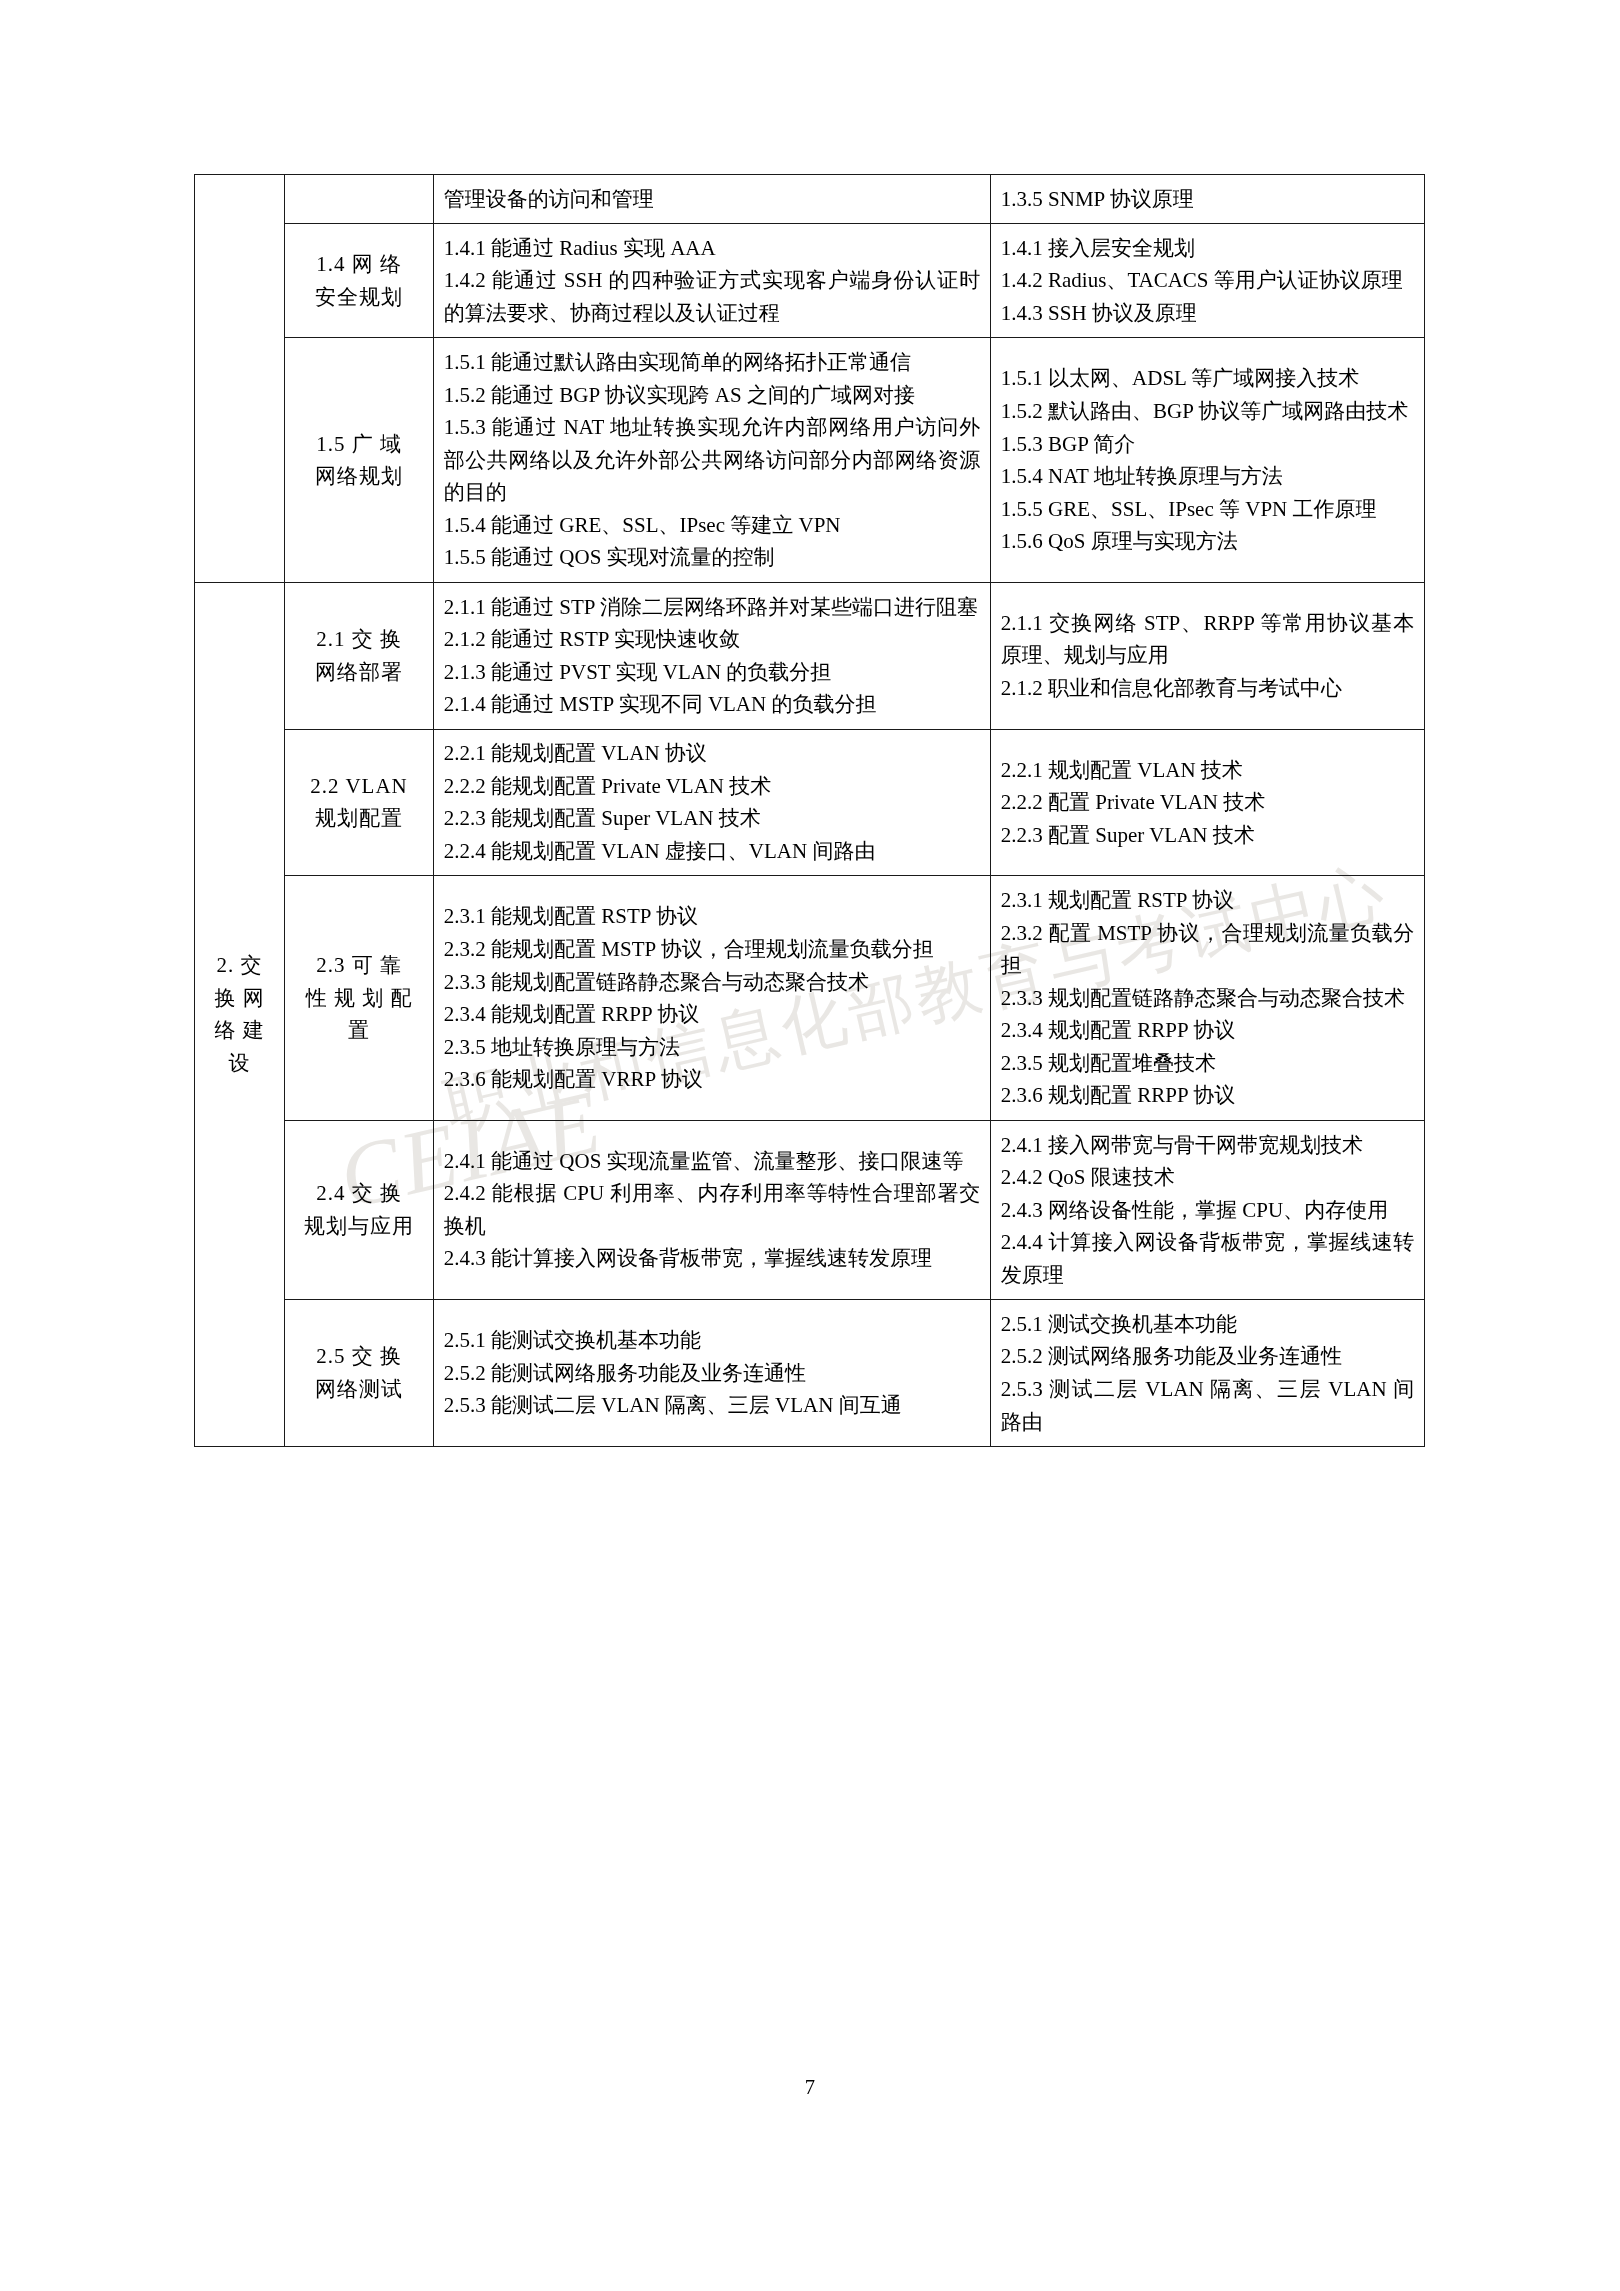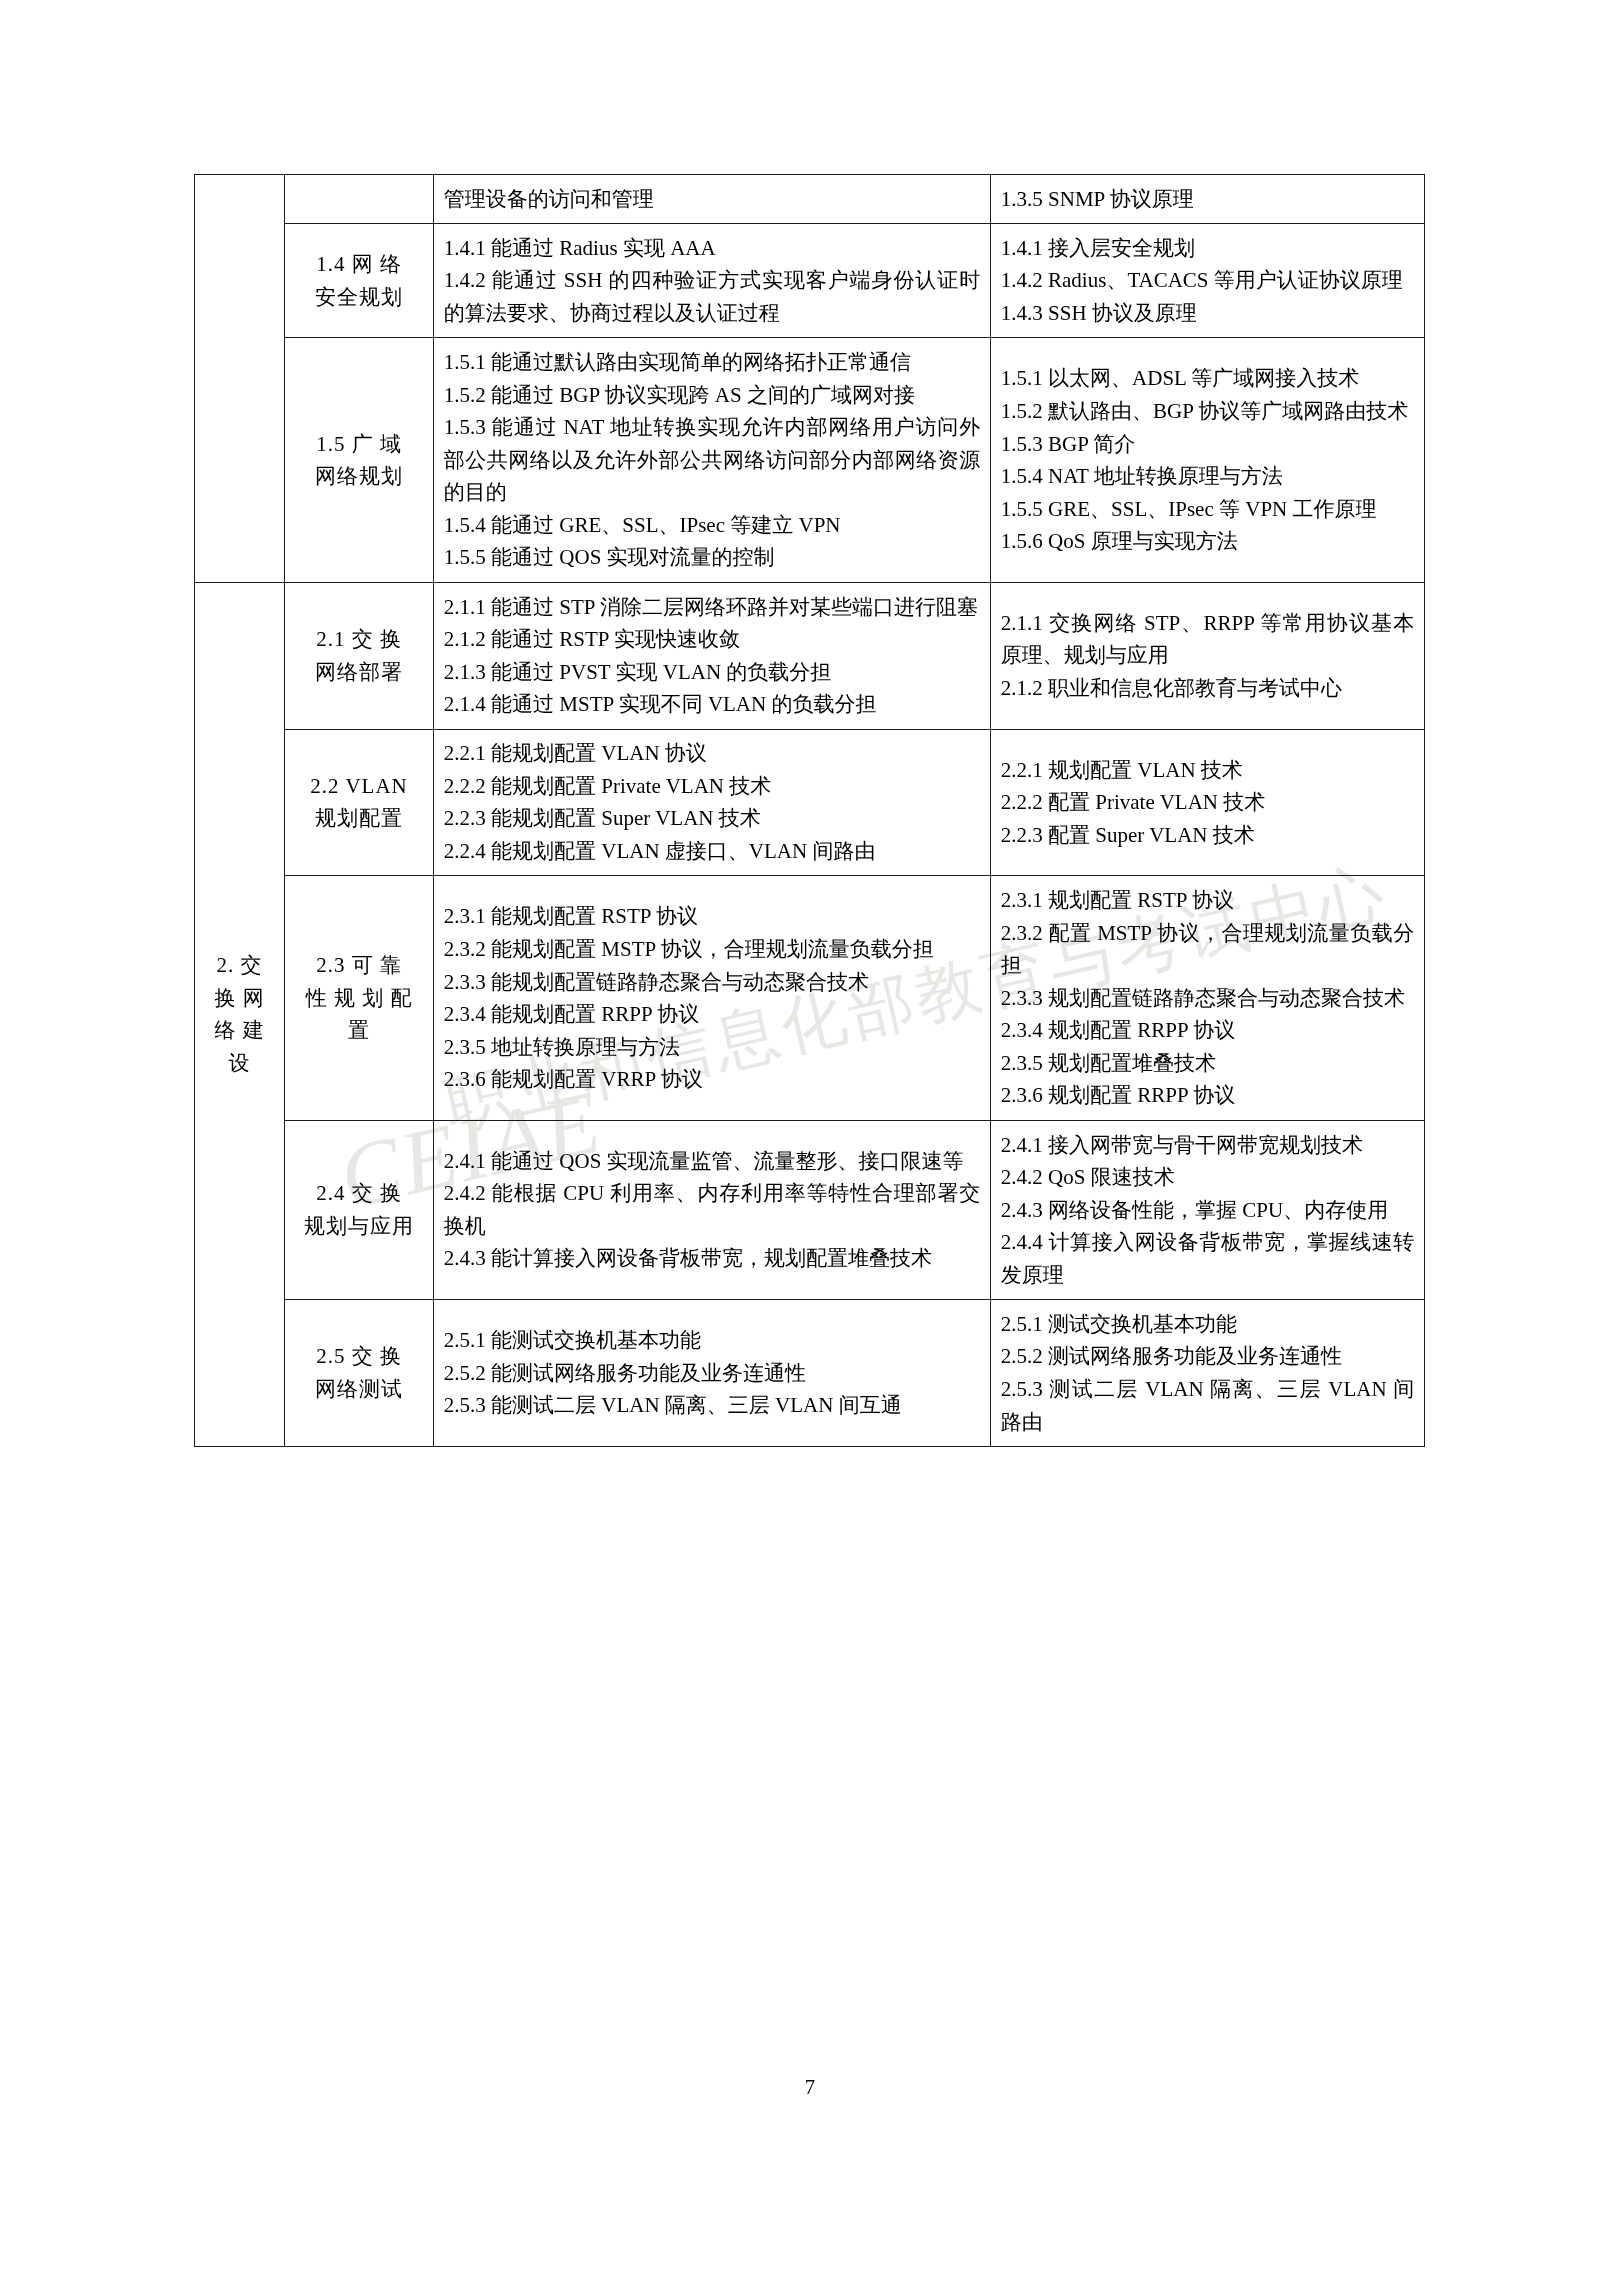--- a/index.html
+++ b/index.html
@@ -229,21 +229,21 @@
       </tr>
 
       <tr>
         <td class="cell-center vertical-head lines">
           <div>2.4 交 换</div>
           <div>规划与应用</div>
         </td>
         <td class="cell-justify lines">
           <div>2.4.1 能通过 QOS 实现流量监管、流量整形、接口限速等</div>
           <div>2.4.2 能根据 CPU 利用率、内存利用率等特性合理部署交换机</div>
-          <div>2.4.3 能计算接入网设备背板带宽，规划配置堆叠技术</div>
+          <div>2.4.3 能计算接入网设备背板带宽，掌握线速转发原理</div>
         </td>
         <td class="cell-justify lines">
           <div>2.4.1 接入网带宽与骨干网带宽规划技术</div>
           <div>2.4.2 QoS 限速技术</div>
           <div>2.4.3 网络设备性能，掌握 CPU、内存使用</div>
           <div>2.4.4 计算接入网设备背板带宽，掌握线速转发原理</div>
         </td>
       </tr>
 
       <tr>

